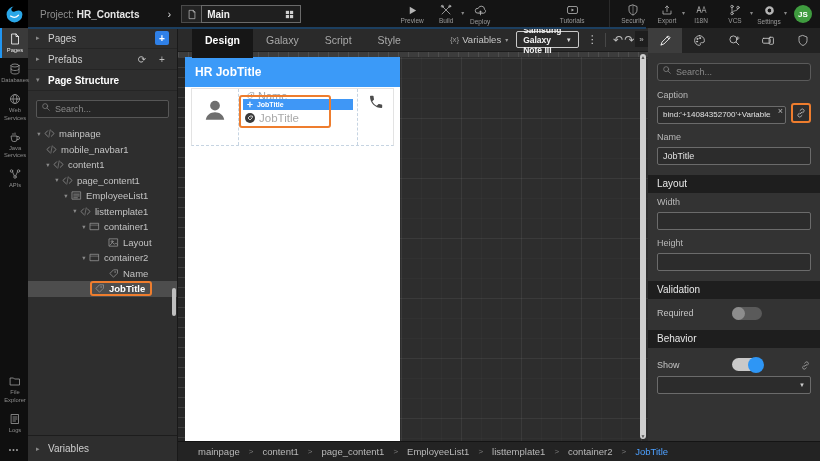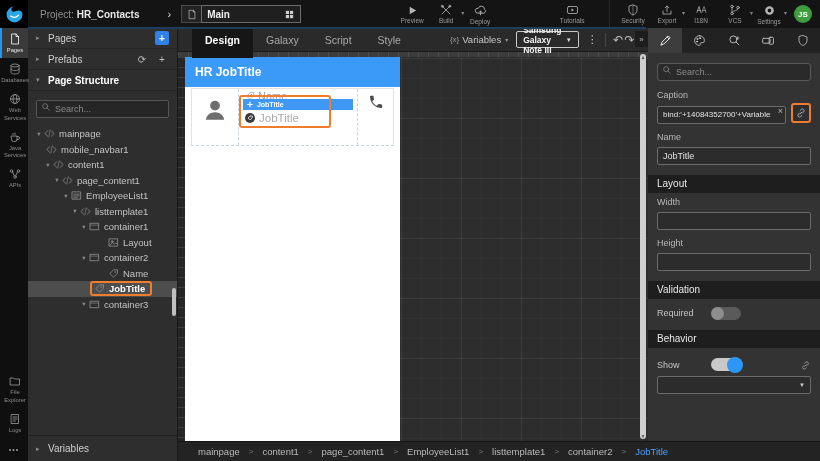--- a/index.html
+++ b/index.html
@@ -152,21 +152,21 @@
   .finput { width:100%; height:18px; background:#2c2c2c; border:1px solid #6b6b6b; border-radius:2px;
     color:#e2e2e2; font-size:8px; padding:0 14px 0 5px; outline:none; }
   .finput.plain { padding-right:5px; font-size:9px; }
   .inwrap { position:relative; flex:1; }
   .inwrap .clr { position:absolute; right:3px; top:3px; color:#b5b5b5; font-size:9px; cursor:pointer; line-height:11px; }
   .bindbtn { width:20px; height:20px; border:2px solid #ee7d2e; border-radius:3px; display:flex; flex:none;
     align-items:center; justify-content:center; color:#c9c9c9; cursor:pointer; background:#2e2e2e; }
   .rp-section { background:#1e1e1e; color:#e8e8e8; font-size:10px; height:18px; display:flex; align-items:center;
     padding:0 9px; margin:10px -9px 4px; }
   .togglerow { display:flex; align-items:center; margin:8px 0 2px; }
-  .togglerow .tlbl { font-size:9px; color:#c5c5c5; width:54px; }
+  .togglerow .tlbl { font-size:9px; color:#c5c5c5; width:75px; }
   .toggle { width:30px; height:13px; border-radius:7px; background:#5a5a5a; position:relative; cursor:pointer; }
   .toggle .knob { position:absolute; width:13px; height:13px; border-radius:50%; background:#8d8d8d; top:0; left:0; }
   .toggle.on { background:#c9c9c9; }
   .toggle.on .knob { left:auto; right:-2px; top:-1.5px; width:16px; height:16px; background:#2e96f5; }
   .togglerow .chain { margin-left:auto; color:#b0b0b0; cursor:pointer; }
   .fselect { width:100%; height:18px; background:#2c2c2c; border:1px solid #6b6b6b; border-radius:2px;
     display:flex; align-items:center; justify-content:flex-end; padding:0 5px; color:#ccc; font-size:6px; cursor:pointer; }
 </style>
 </head>
 <body>
@@ -563,27 +563,20 @@
         </svg>
       <span>Name</span>
     </div>
     <div class="trow sel" style="padding-left:62px">
       <div class="selbox">
         <svg class="ic ti">
             <use href="#i-tag"></use>
           </svg>
         <span style="font-weight:bold">JobTitle</span>
       </div>
-    </div>
-    <div class="trow" style="padding-left:51px">
-      <span class="tcaret">▾</span>
-      <svg class="ic ti">
-          <use href="#i-container"></use>
-        </svg>
-      <span>container3</span>
     </div>
     <div class="tree-scroll"></div>
   </div>
 
   <div class="varsec">
     <span class="scaret" style="width:12px;font-size:7px;color:#8a8a8a">▸</span>
     <span>Variables</span>
   </div>
 </div>
 

